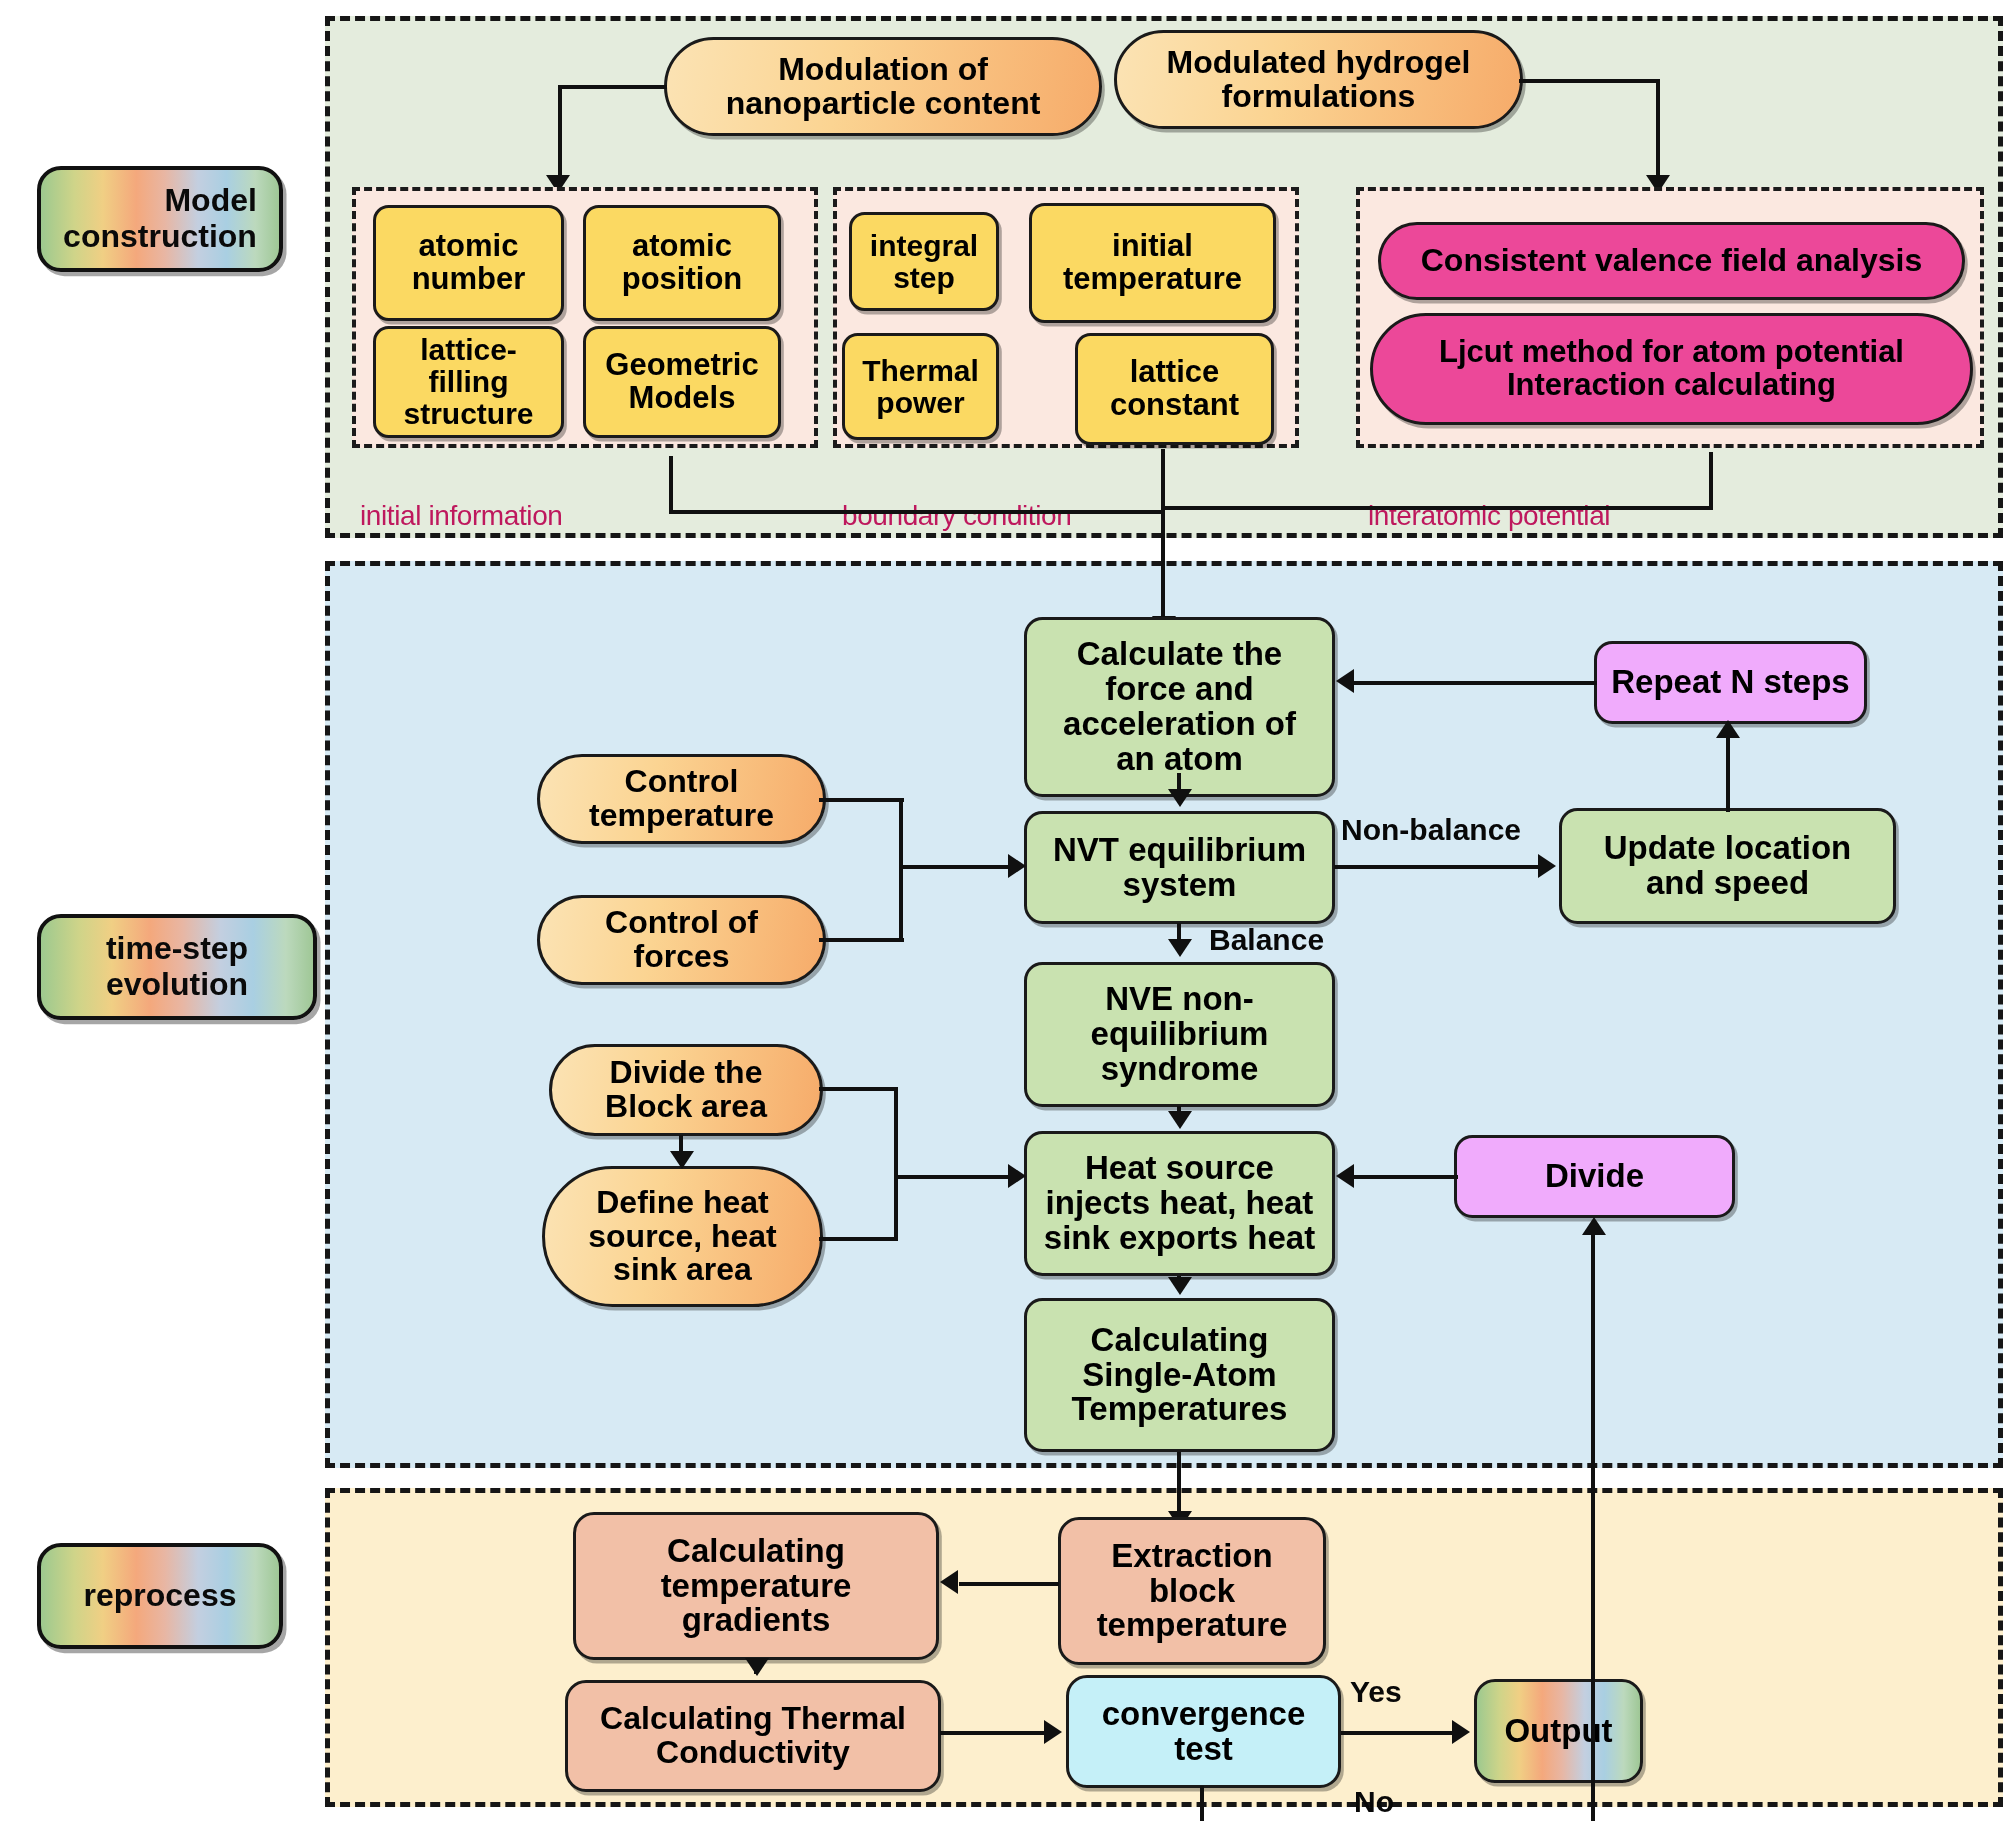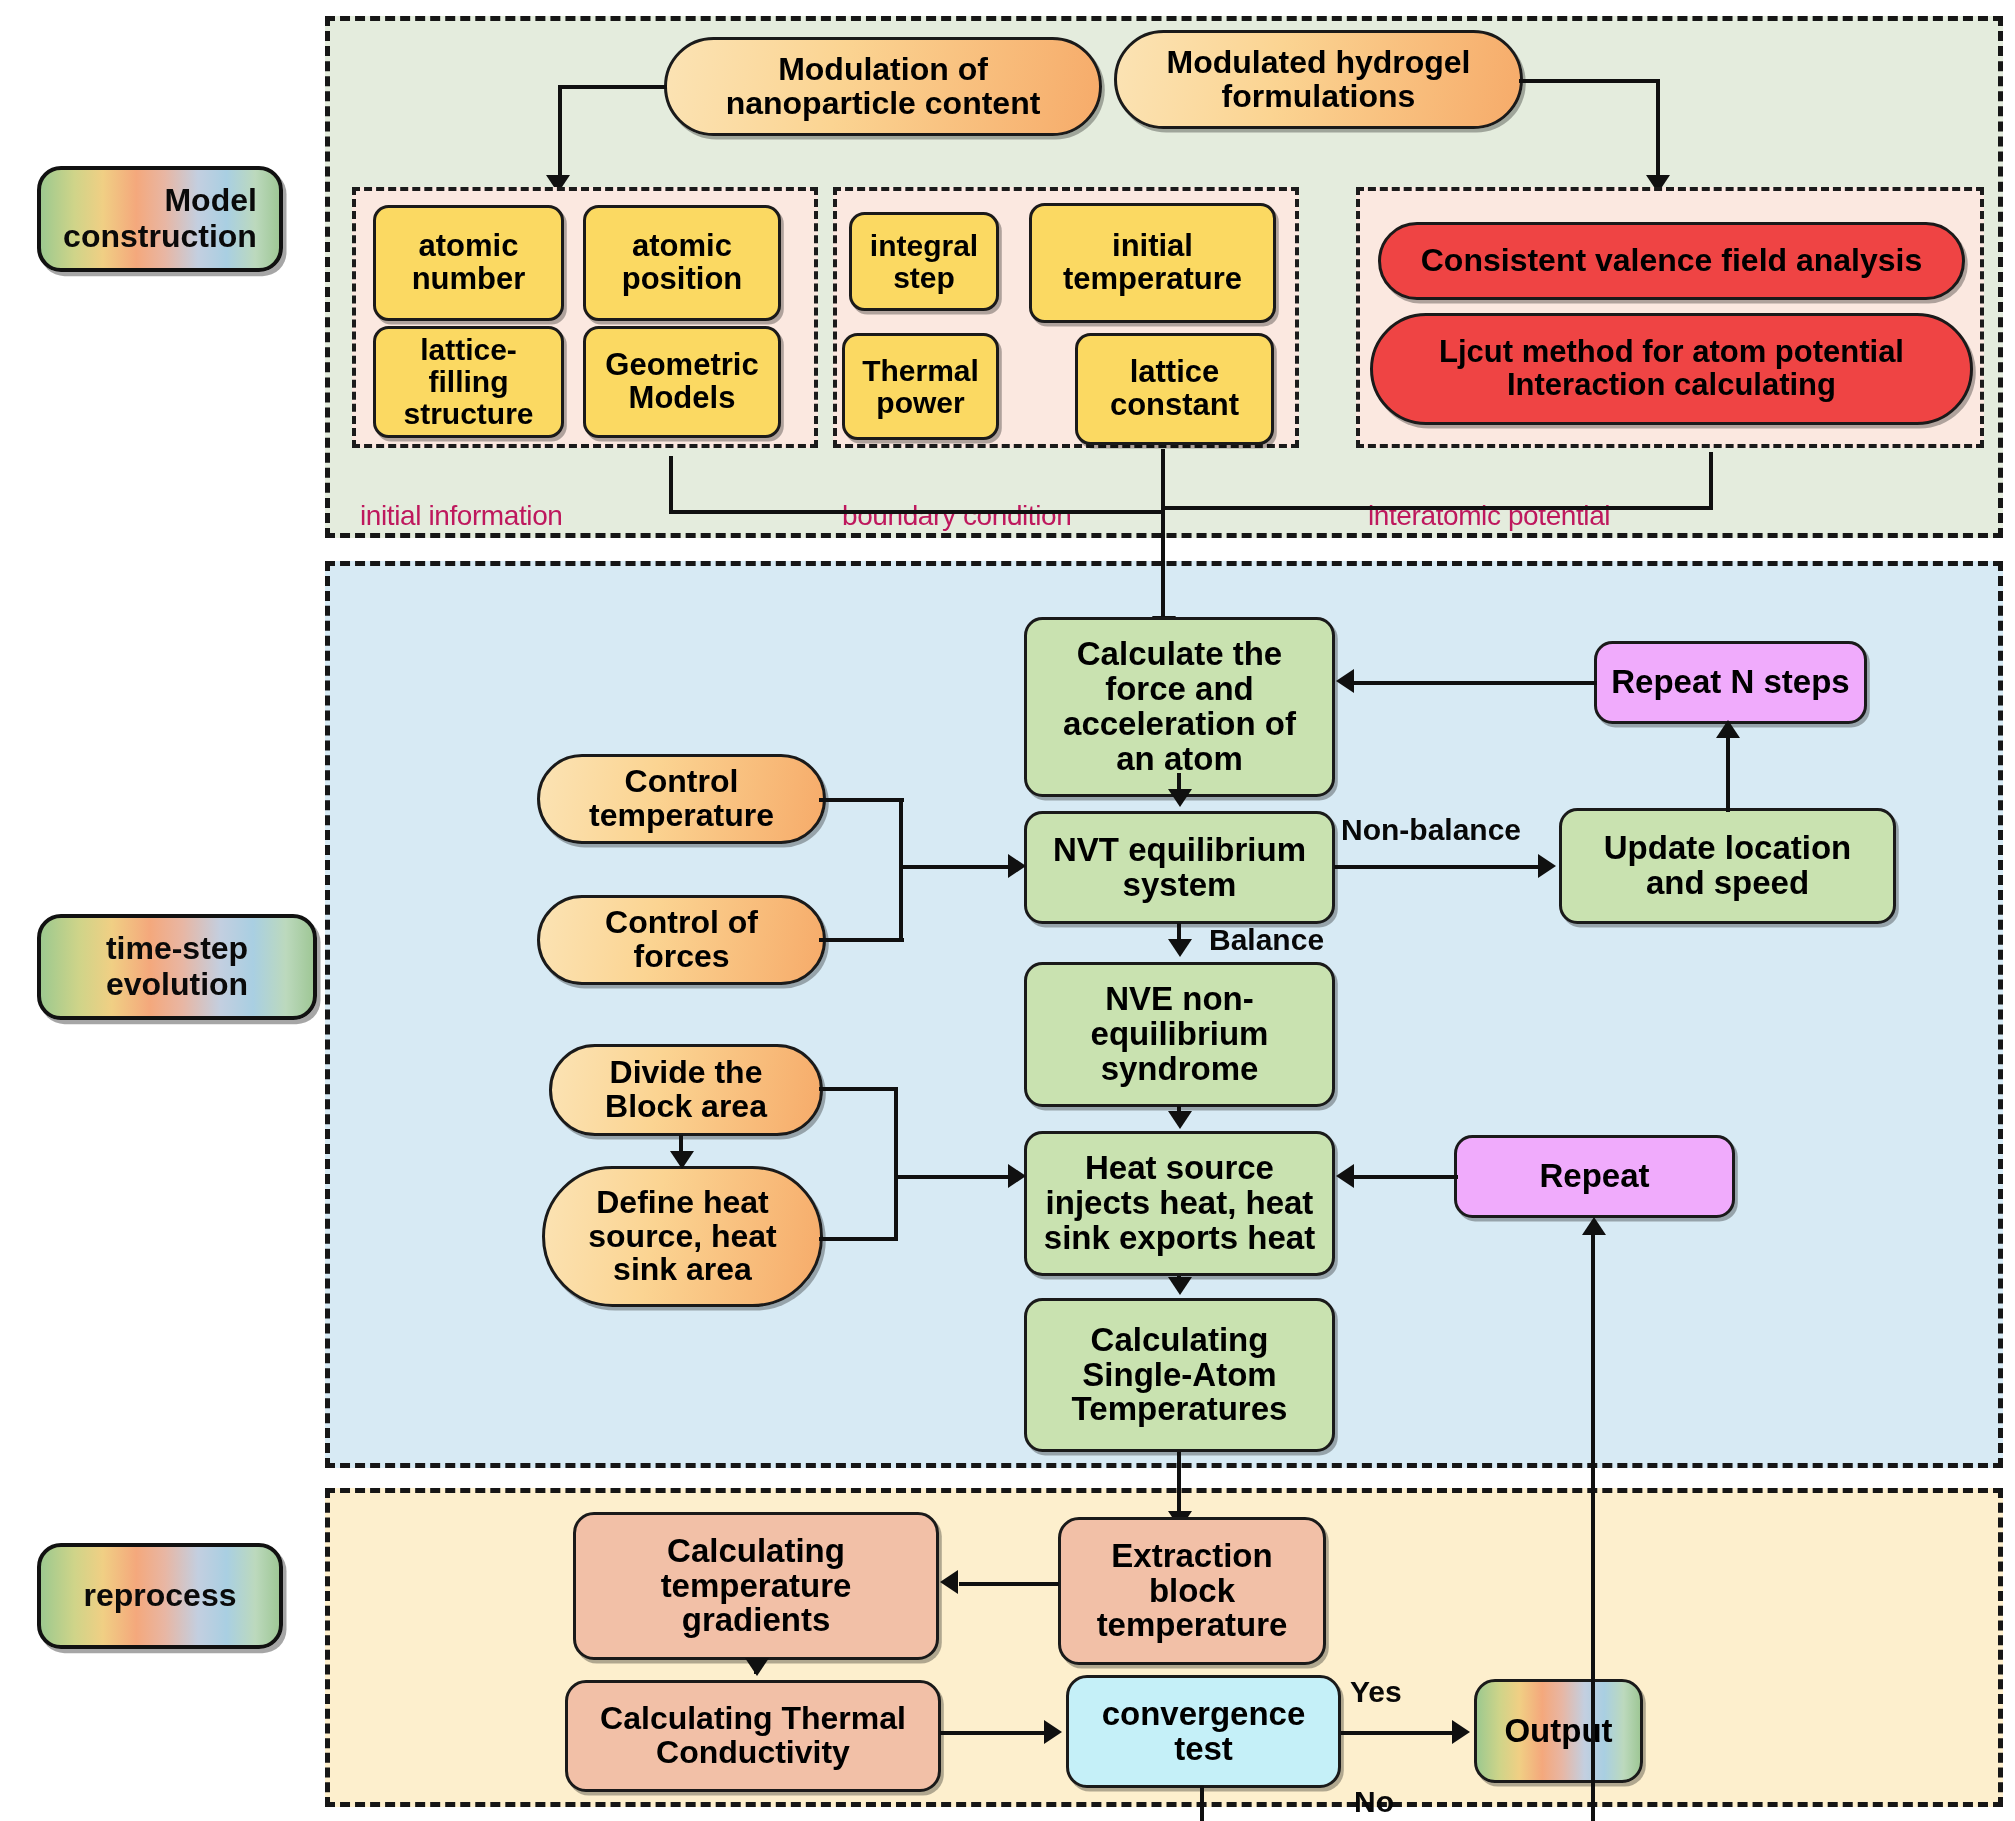--- a/index.html
+++ b/index.html
@@ -24,21 +24,21 @@
   .node{
     position:absolute;box-sizing:border-box;
     border:3.5px solid #1a1a1a;
     display:flex;align-items:center;justify-content:center;text-align:center;
     font-weight:bold;color:#000;line-height:1.06;
     box-shadow:2.8px 3.5px 0 rgba(0,0,0,.30);
     padding:1.4px 4.2px;
     font-family:"Liberation Sans",sans-serif;
   }
   .yellow{background:#fbd962;border-radius:15.5px;}
-  .yellow-pill{background:#ef4444;border-radius:705px;}
+  .yellow-pill{background:#ec4899;border-radius:705px;}
   .orange-pill{background:linear-gradient(100deg,#fbe3b4 0%,#fbd492 40%,#f6ab6a 100%);border-radius:705px;}
   .green{background:#c9e2b0;border-radius:18.4px;}
   .grey{background:#f0abfc;border-radius:18.4px;}
   .salmon{background:#f2c0a7;border-radius:21px;}
   .cyan{background:#c5f0f8;border-radius:21px;}
   .rainbow{
     background:linear-gradient(90deg,#9dc98f 0%,#cfd489 14%,#f0cf84 26%,#f4a87c 40%,#e8b6a3 52%,#c3cfe0 66%,#a9cfe2 78%,#bcd9bd 90%,#9fc796 100%);
     border-radius:21px;
   }
   .sect-label{
@@ -164,21 +164,21 @@
 
   <div class="node orange-pill" style="left:542px;top:1166px;width:281px;height:141px;font-size:32px;white-space:pre-line;">Define heat
 source, heat
 sink area</div>
 
   <div class="node grey" style="left:1594px;top:641px;width:273px;height:83px;font-size:33px;">Repeat N steps</div>
 
   <div class="node green" style="left:1559px;top:808px;width:337px;height:116px;font-size:33px;white-space:pre-line;">Update location
 and speed</div>
 
-  <div class="node grey" style="left:1454px;top:1135px;width:281px;height:83px;font-size:33px;">Repeat</div>
+  <div class="node grey" style="left:1454px;top:1135px;width:281px;height:83px;font-size:33px;">Divide</div>
 
   <div class="ln v" style="left:1177px;top:773px;height:20px;"></div>
   <div class="arrow arr-down" style="left:1168px;top:789px;"></div>
 
   <div class="ln v" style="left:1177px;top:923px;height:20px;"></div>
   <div class="arrow arr-down" style="left:1168px;top:939px;"></div>
   <div class="edgelabel" style="left:1209px;top:923px;">Balance</div>
 
   <div class="ln v" style="left:1177px;top:1106px;height:10.6px;"></div>
   <div class="arrow arr-down" style="left:1168px;top:1111px;"></div>

